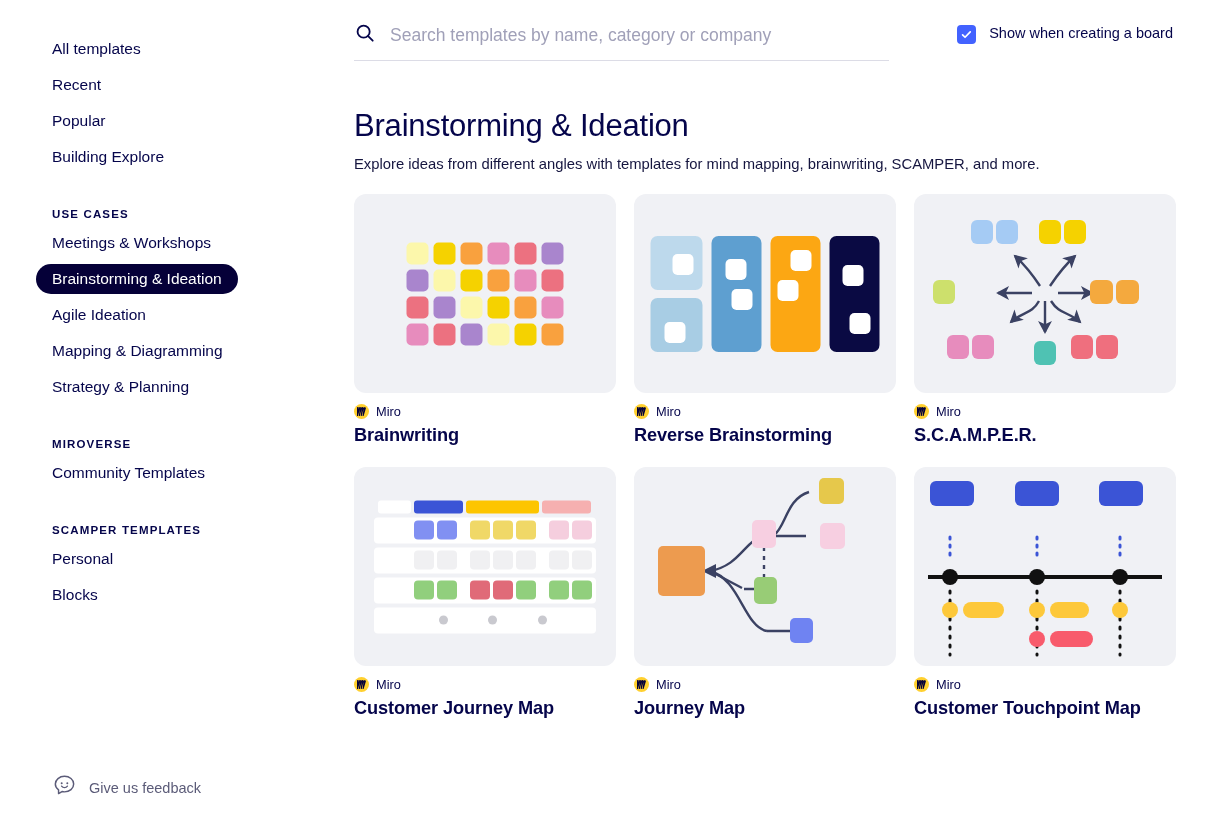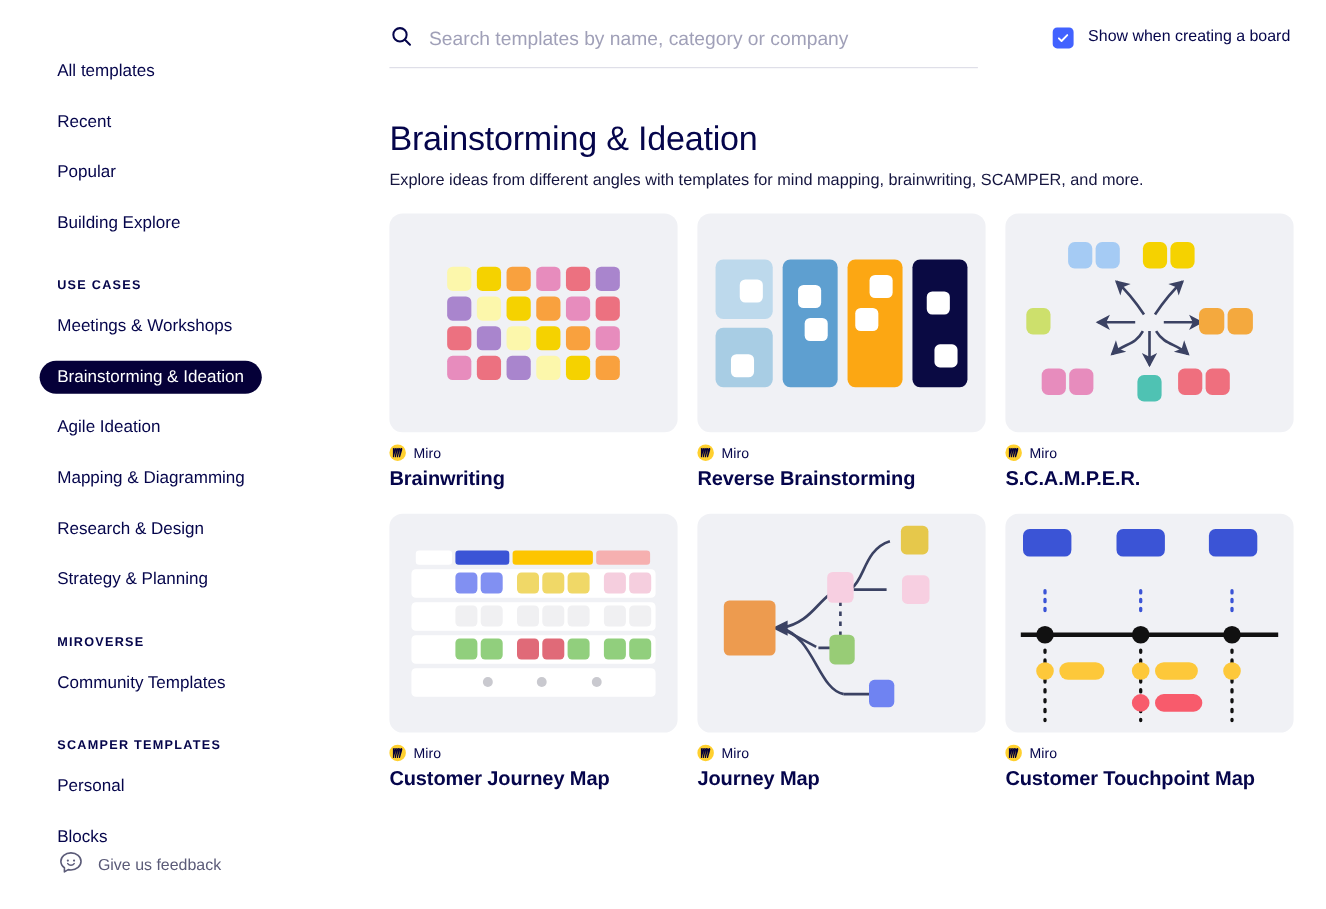--- a/index.html
+++ b/index.html
@@ -26,21 +26,21 @@
     padding: 6px 16px;
     margin: 0 0 0 36px;
     height: 30px;
     line-height: 18px;
     display: inline-flex;
     align-items: center;
     border-radius: 16px;
     cursor: pointer;
     white-space: nowrap;
   }
-  .nav-row { display: block; margin-bottom: 6px; margin-top: 16px; }
+  .nav-row { display: block; margin-bottom: 6px; }
   .nav-item.active {
     background: #050038;
     color: #ffffff;
     font-weight: 400;
   }
   .nav-section-title {
     font-size: 11.5px;
     font-weight: bold;
     letter-spacing: 1.15px;
     color: #05054b;
@@ -218,23 +218,20 @@
       <div class="nav-item">Meetings &amp; Workshops</div>
     </div>
     <div class="nav-row">
       <div class="nav-item active">Brainstorming &amp; Ideation</div>
     </div>
     <div class="nav-row">
       <div class="nav-item">Agile Ideation</div>
     </div>
     <div class="nav-row">
       <div class="nav-item">Mapping &amp; Diagramming</div>
-    </div>
-    <div class="nav-row">
-      <div class="nav-item">Research &amp; Design</div>
     </div>
     <div class="nav-row">
       <div class="nav-item">Strategy &amp; Planning</div>
     </div>
 
     <div class="gap-lg"></div>
     <div class="nav-section-title">MIROVERSE</div>
     <div class="nav-row">
       <div class="nav-item">Community Templates</div>
     </div>

